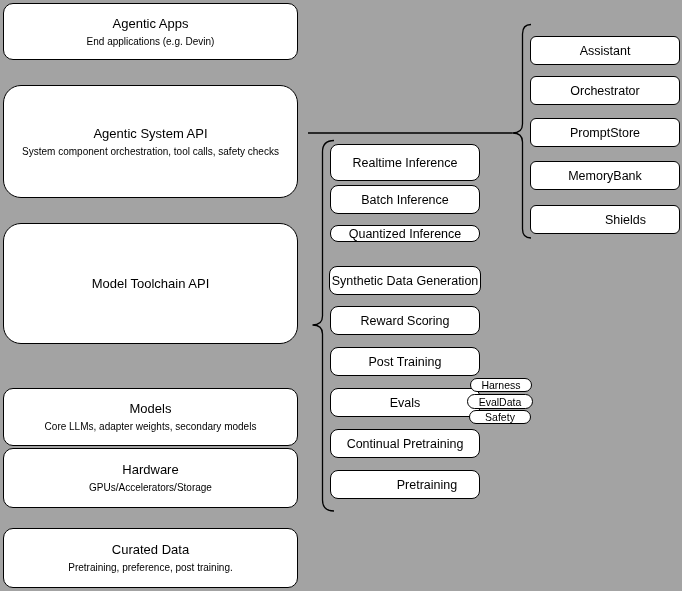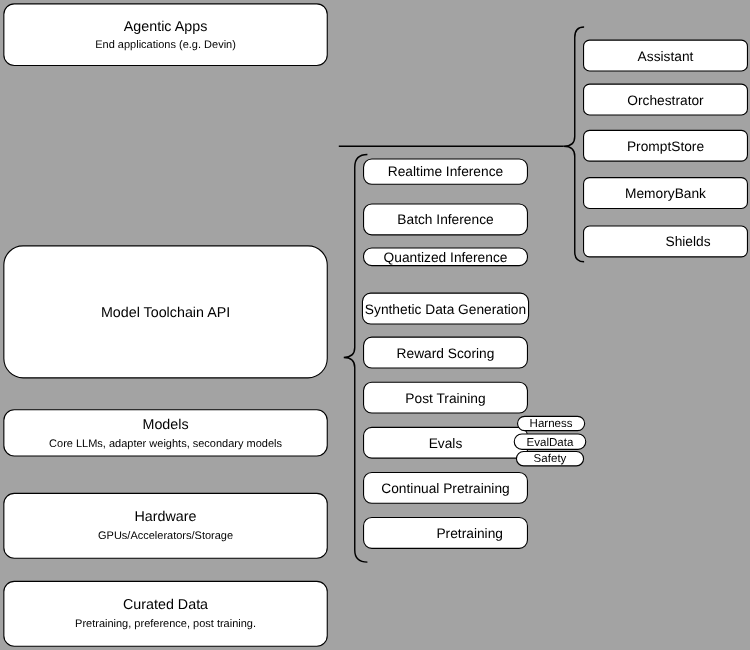--- a/index.html
+++ b/index.html
@@ -79,41 +79,45 @@
     <path d="M 334 140.5 Q 322.5 140.5 322.5 152 L 322.5 316 Q 322.5 325 312.5 325 Q 322.5 325 322.5 334 L 322.5 500 Q 322.5 511 334 511" fill="none" stroke="#000000" stroke-width="1.3"></path>
     <path d="M 531 24.5 Q 522.5 24.5 522.5 34 L 522.5 124 Q 522.5 133 512.5 133 Q 522.5 133 522.5 142 L 522.5 229 Q 522.5 238 531 238" fill="none" stroke="#000000" stroke-width="1.3"></path>
     <path d="M 308 133 L 512.5 133" fill="none" stroke="#000000" stroke-width="1.3"></path>
   </svg>
 
   <div class="node big-node" style="left:3px; top:3px; width:295px; height:57px;">
     <div class="node-title">Agentic Apps</div>
     <div class="node-subtitle">End applications (e.g. Devin)</div>
   </div>
 
+  <div class="node big-node api-node" style="left:3px; top:85px; width:295px; height:113px;">
+    <div class="node-title">Agentic System API</div>
+    <div class="node-subtitle">System component orchestration, tool calls, safety checks</div>
+  </div>
 
   <div class="node big-node api-node" style="left:3px; top:223px; width:295px; height:121px;">
     <div class="node-title">Model Toolchain API</div>
   </div>
 
-  <div class="node big-node" style="left:3px; top:372px; width:295px; height:43px;">
+  <div class="node big-node" style="left:3px; top:388px; width:295px; height:58px;">
     <div class="node-title">Models</div>
     <div class="node-subtitle">Core LLMs, adapter weights, secondary models</div>
   </div>
 
   <div class="node big-node" style="left:3px; top:448px; width:295px; height:60px;">
     <div class="node-title">Hardware</div>
     <div class="node-subtitle">GPUs/Accelerators/Storage</div>
   </div>
 
   <div class="node big-node" style="left:3px; top:528px; width:295px; height:60px;">
     <div class="node-title">Curated Data</div>
     <div class="node-subtitle">Pretraining, preference, post training.</div>
   </div>
 
-  <div class="node small-node" style="left:330px; top:144px; width:150px; height:24px;">Realtime Inference</div>
+  <div class="node small-node" style="left:330px; top:144px; width:150px; height:37px;">Realtime Inference</div>
   <div class="node small-node" style="left:330px; top:185px; width:150px; height:29px;">Batch Inference</div>
   <div class="node small-node" style="left:330px; top:225px; width:150px; height:17px;">Quantized Inference</div>
   <div class="node small-node" style="left:329px; top:266px; width:152px; height:29px;">Synthetic Data Generation</div>
   <div class="node small-node" style="left:330px; top:306px; width:150px; height:29px;">Reward Scoring</div>
   <div class="node small-node" style="left:330px; top:347px; width:150px; height:29px;">Post Training</div>
   <div class="node small-node" style="left:330px; top:388px; width:150px; height:29px;">Evals</div>
   <div class="node small-node" style="left:330px; top:429px; width:150px; height:29px;text-align:center;">Continual Pretraining</div>
   <div class="node small-node" style="left:330px; top:470px; width:150px; height:29px;padding-left:44px;">Pretraining</div>
 
   <div class="pill" style="left:470px; top:378px; width:62px; height:14px;">Harness</div>

